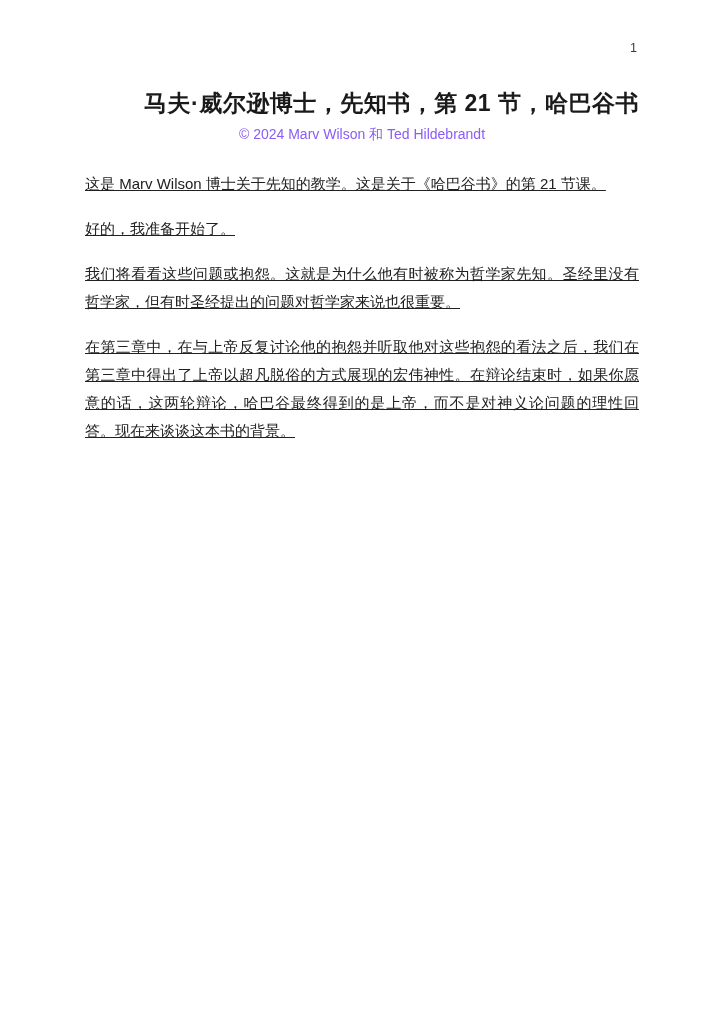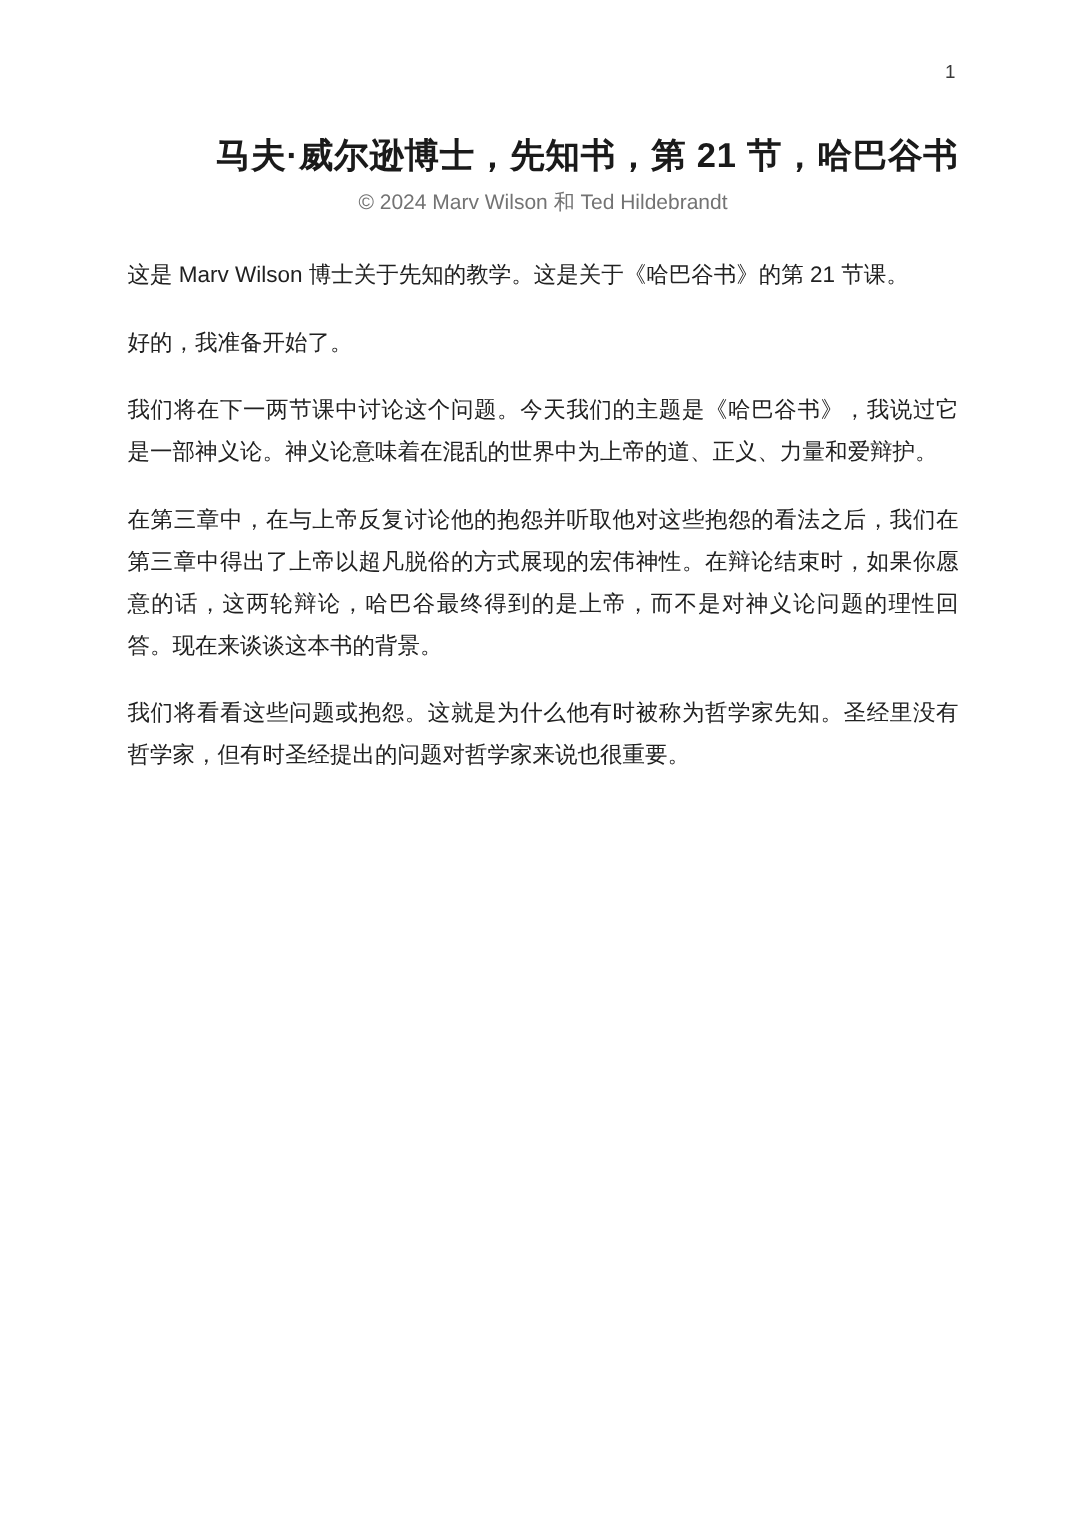--- a/index.html
+++ b/index.html
@@ -33,46 +33,46 @@
     font-weight: 700;
     text-align: right;
     letter-spacing: 0.5px;
     color: #1a1a1a;
   }
   .doc-subtitle {
     margin: 2px 0 0 0;
     font-size: 14px;
     line-height: 24px;
     text-align: center;
-    color: #737373;
+    color: #8b5cf6;
   }
   .doc-body {
     margin-top: 24px;
   }
   .doc-body p {
     margin: 0 0 17px 0;
     font-size: 15px;
     line-height: 28px;
     text-align: justify;
     text-justify: inter-ideograph;
     color: #212121;
+    text-decoration: underline;
   }
 </style>
 </head>
 <body>
 
 <div class="page">
 
   <div class="page-number">1</div>
 
   <h1 class="doc-title">马夫·威尔逊博士，先知书，第 21 节，哈巴谷书</h1>
 
   <div class="doc-subtitle">© 2024 Marv Wilson 和 Ted Hildebrandt</div>
 
   <div class="doc-body">
     <p>这是 Marv Wilson 博士关于先知的教学。这是关于《哈巴谷书》的第 21 节课。</p>
     <p>好的，我准备开始了。</p>
-    <p>我们将在下一两节课中讨论这个问题。今天我们的主题是《哈巴谷书》，我说过它是一部神义论。神义论意味着在混乱的世界中为上帝的道、正义、力量和爱辩护。</p>
+    <p>我们将看看这些问题或抱怨。这就是为什么他有时被称为哲学家先知。圣经里没有哲学家，但有时圣经提出的问题对哲学家来说也很重要。</p>
     <p>在第三章中，在与上帝反复讨论他的抱怨并听取他对这些抱怨的看法之后，我们在第三章中得出了上帝以超凡脱俗的方式展现的宏伟神性。在辩论结束时，如果你愿意的话，这两轮辩论，哈巴谷最终得到的是上帝，而不是对神义论问题的理性回答。现在来谈谈这本书的背景。</p>
-    <p>我们将看看这些问题或抱怨。这就是为什么他有时被称为哲学家先知。圣经里没有哲学家，但有时圣经提出的问题对哲学家来说也很重要。</p>
   </div>
 
 </div>
 
 </body></html>

